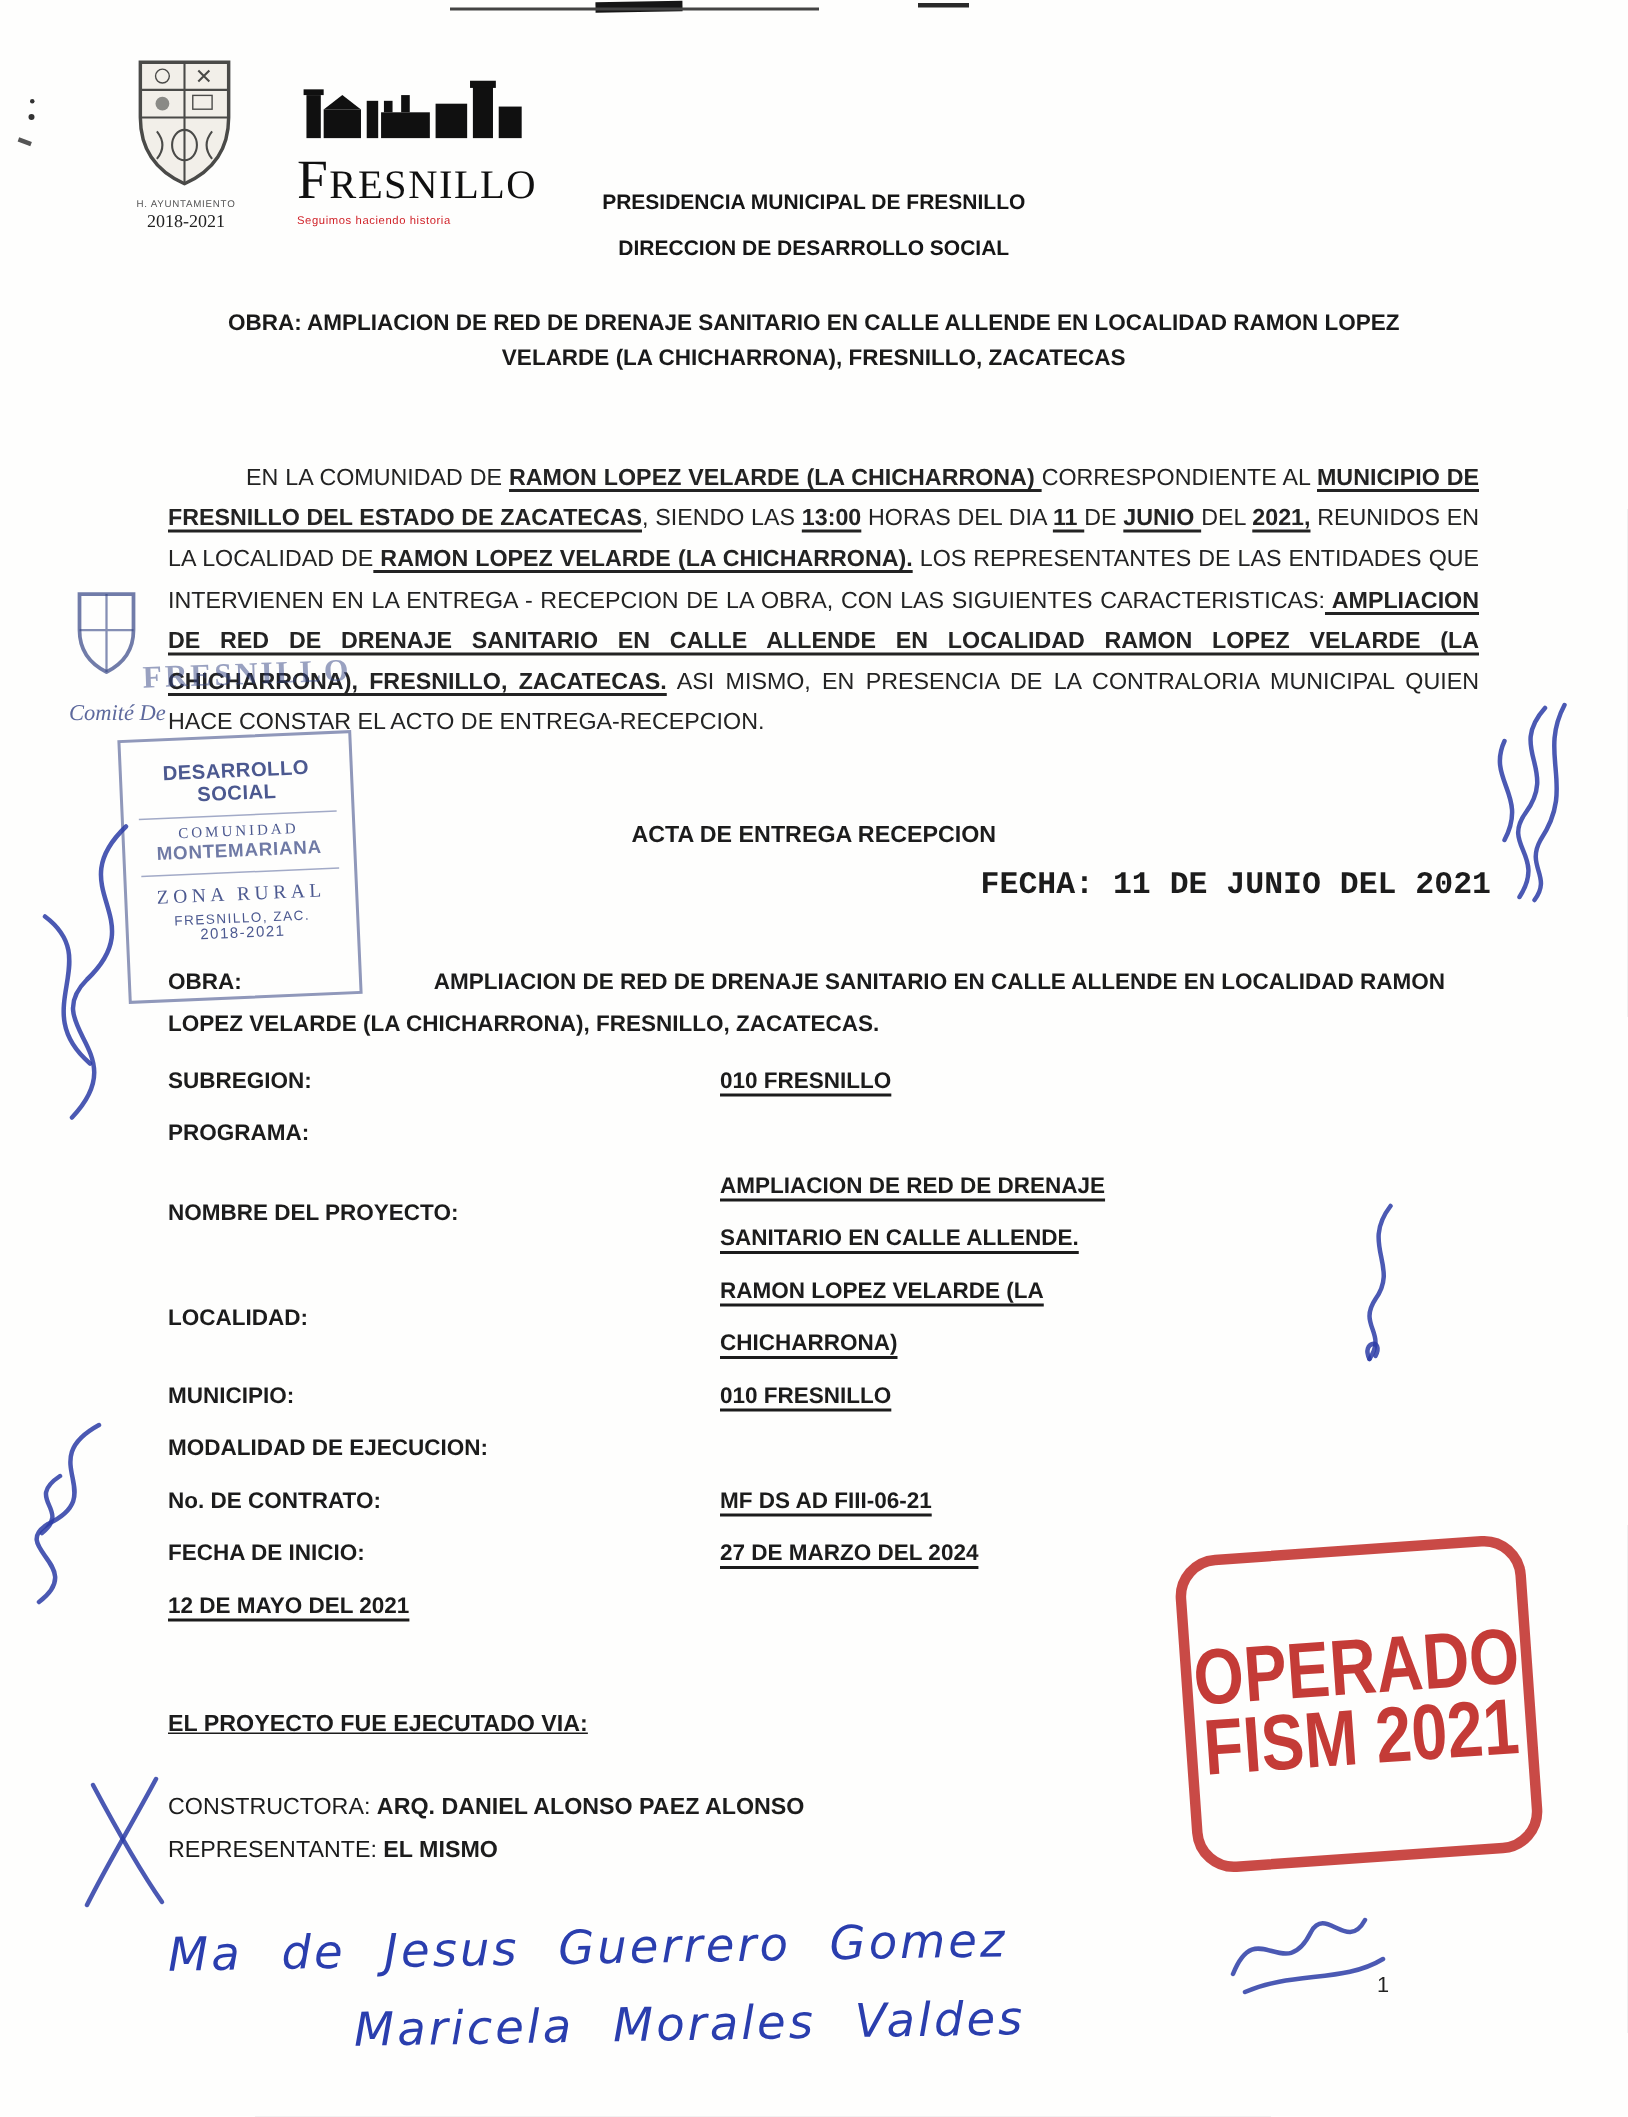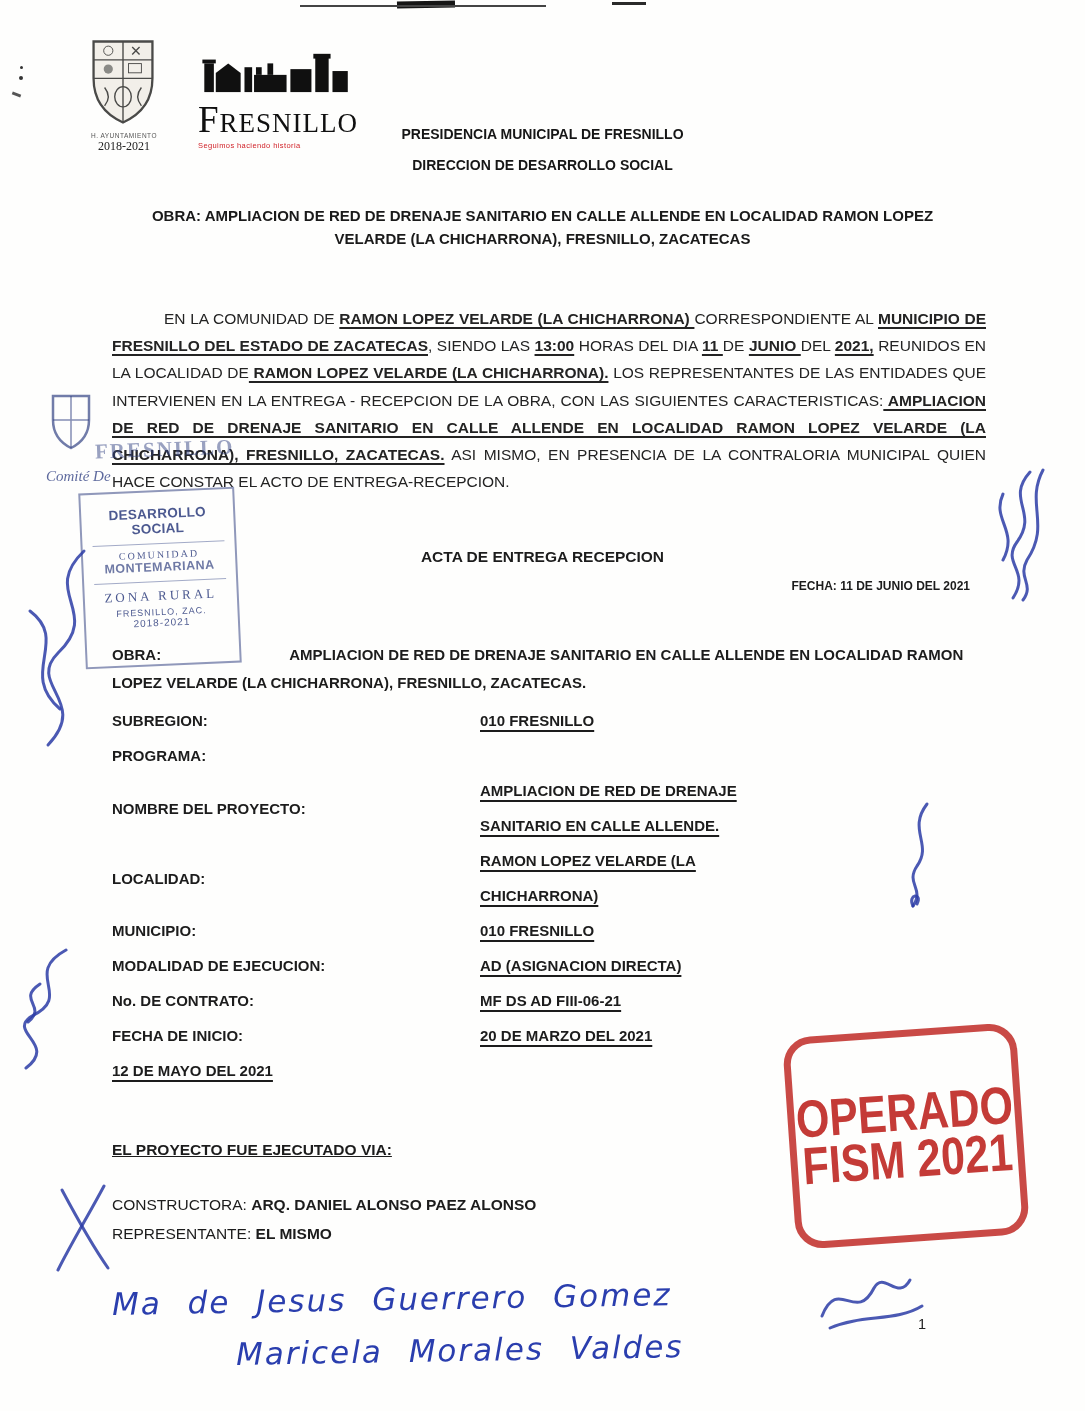--- a/index.html
+++ b/index.html
@@ -17,21 +17,21 @@
   .logo-tagline{font-size:7.5px;color:#d01f26;letter-spacing:.4px;}
   .title-line{width:100%;text-align:center;font-weight:700;font-size:14px;color:#161616;}
   .obra-heading{left:0;width:100%;text-align:center;font-weight:700;font-size:15px;
                 white-space:pre-line;line-height:23px;color:#1a1a1a;}
 
   
   .intro{left:112px;top:305px;width:874px;font-size:15.5px;line-height:27.2px;
          text-align:justify;text-indent:52px;color:#232323;}
 
   .acta-title{left:0;width:100%;text-align:center;font-weight:700;font-size:15.5px;}
-  .fecha{right:115px;font-weight:700;font-size:12px;}
+  .fecha{right:91px;font-weight:700;font-size:21px;font-family:Liberation Mono, monospace;}
 
   
   .fields{left:112px;top:641px;width:876px;font-size:15px;}
   .obra-field{font-weight:700;line-height:28px;text-align:left;}
   .obra-gap{display:inline-block;width:128px;}
   .frows{margin-top:6px;}
   .frow{display:flex;align-items:center;line-height:35px;}
   .flabel{width:368px;font-weight:700;flex:none;}
   .fvalue{font-weight:700;white-space:pre-line;text-decoration:underline;
           text-underline-offset:3.5px;text-decoration-thickness:1.8px;max-width:340px;}
@@ -146,29 +146,28 @@
         <div class="flabel">LOCALIDAD:</div>
         <div class="fvalue">RAMON LOPEZ VELARDE (LA
 CHICHARRONA)</div>
       </div>
       <div class="frow">
         <div class="flabel">MUNICIPIO:</div>
         <div class="fvalue">010 FRESNILLO</div>
       </div>
       <div class="frow">
         <div class="flabel">MODALIDAD DE EJECUCION:</div>
-        <div class="fvalue">AD (ASIGNACION DIRECTA)</div>
       </div>
       <div class="frow">
         <div class="flabel">No. DE CONTRATO:</div>
         <div class="fvalue">MF DS AD FIII-06-21</div>
       </div>
       <div class="frow">
         <div class="flabel">FECHA DE INICIO:</div>
-        <div class="fvalue">20 DE MARZO DEL 2021</div>
+        <div class="fvalue">27 DE MARZO DEL 2024</div>
       </div>
       <div class="frow">
         <div class="fvalue">12 DE MAYO DEL 2021</div>
       </div>
     </div>
   </section>
 
   <div class="abs ejecutado">EL PROYECTO FUE EJECUTADO VIA:</div>
   <div class="abs plainline" style="top:1196px;"><span>CONSTRUCTORA: </span><span class="b">ARQ. DANIEL ALONSO PAEZ ALONSO</span></div>
   <div class="abs plainline" style="top:1225px;"><span>REPRESENTANTE: </span><span class="b">EL MISMO</span></div>

